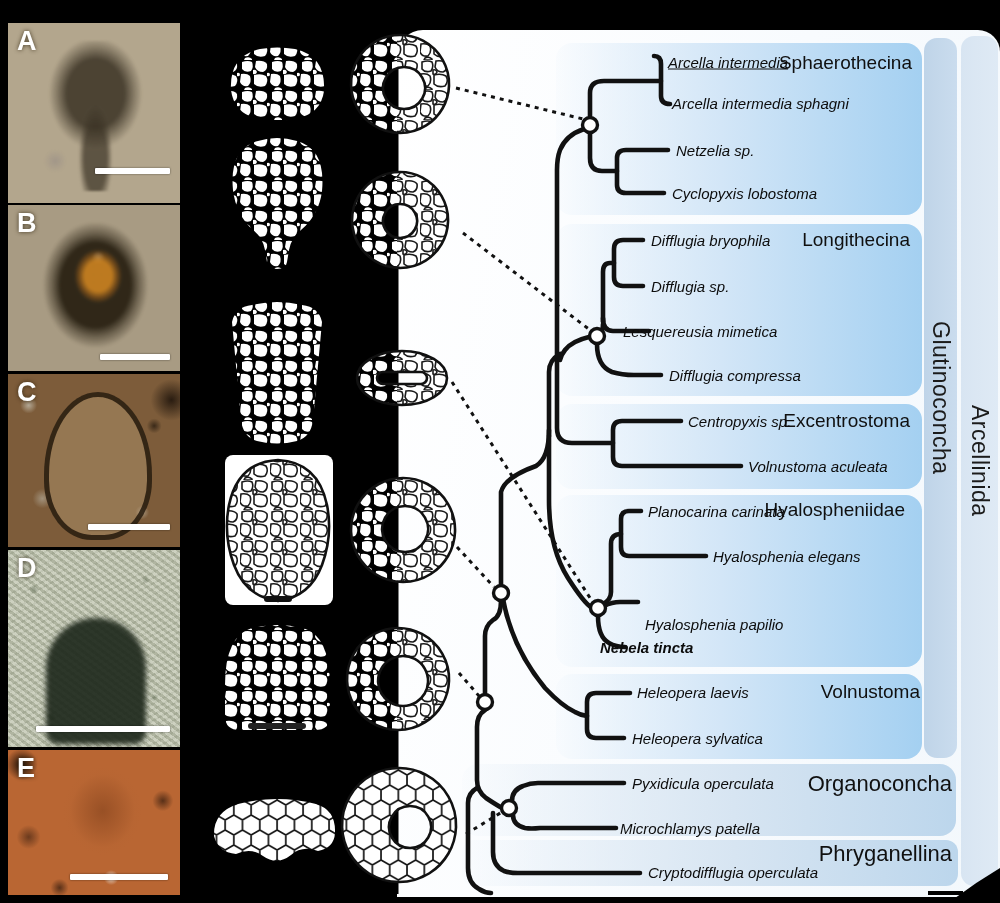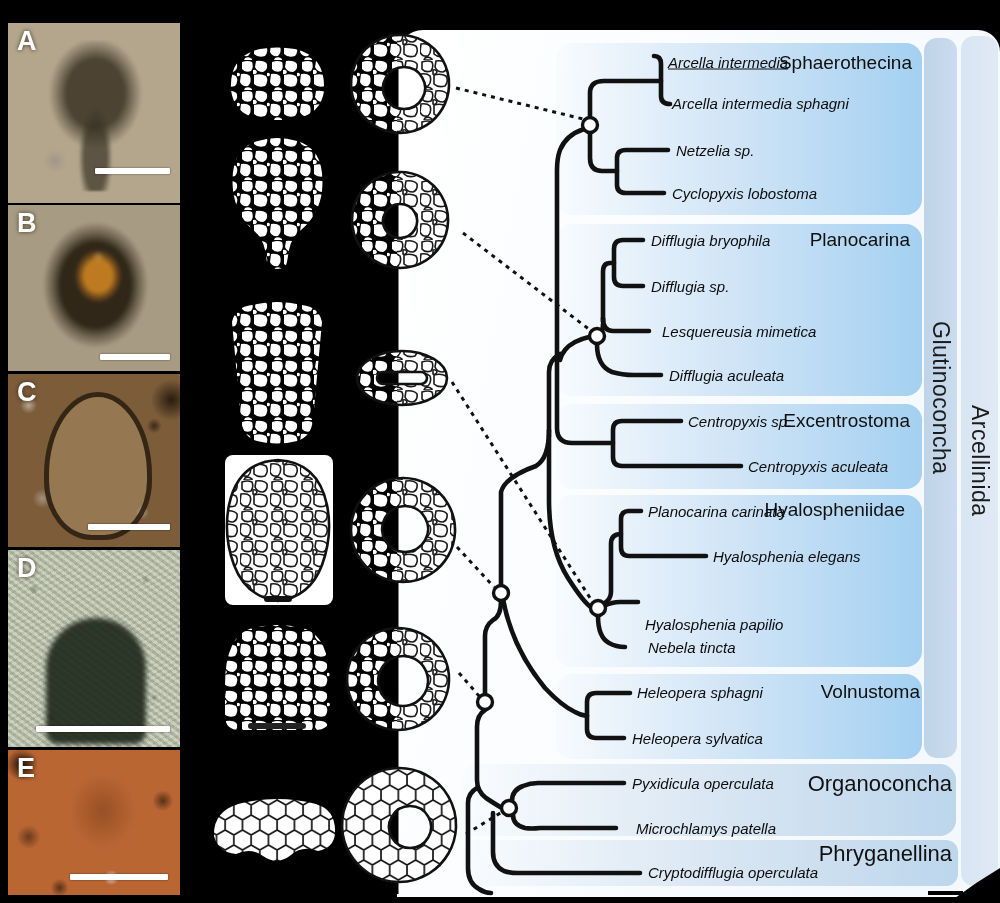--- a/index.html
+++ b/index.html
@@ -59,45 +59,45 @@
 
   <div class="cladebox" style="left:556px;top:43px;width:366px;height:172px;"></div>
   <div class="cladebox" style="left:556px;top:224px;width:366px;height:172px;"></div>
   <div class="cladebox" style="left:556px;top:404px;width:366px;height:85px;"></div>
   <div class="cladebox" style="left:556px;top:495px;width:366px;height:172px;"></div>
   <div class="cladebox" style="left:556px;top:674px;width:366px;height:85px;"></div>
   <div class="cladebox low" style="left:462px;top:764px;width:494px;height:72px;"></div>
   <div class="cladebox low" style="left:462px;top:840px;width:496px;height:46px;border-radius:12px;"></div>
 
   <div class="clade" style="right:88px;top:63px;">Sphaerothecina</div>
-  <div class="clade" style="right:90px;top:240px;">Planocarina</div>
+  <div class="clade" style="right:90px;top:240px;">Longithecina</div>
   <div class="clade" style="right:90px;top:421px;">Excentrostoma</div>
   <div class="clade" style="right:95px;top:510px;">Hyalospheniidae</div>
   <div class="clade" style="right:80px;top:692px;">Volnustoma</div>
   <div class="clade big" style="right:48px;top:784px;">Organoconcha</div>
   <div class="clade big" style="right:48px;top:854px;">Phryganellina</div>
 
   <div class="tip" style="left:668px;top:62px;text-decoration:underline;">Arcella intermedia</div>
   <div class="tip" style="left:672px;top:103px;">Arcella intermedia sphagni</div>
   <div class="tip" style="left:676px;top:150px;">Netzelia sp.</div>
   <div class="tip" style="left:672px;top:193px;">Cyclopyxis lobostoma</div>
   <div class="tip" style="left:651px;top:240px;">Difflugia bryophila</div>
   <div class="tip" style="left:651px;top:286px;">Difflugia sp.</div>
-  <div class="tip" style="left:662px;top:331px;">Lesquereusia mimetica</div>
-  <div class="tip" style="left:669px;top:375px;">Difflugia aculeata</div>
+  <div class="tip" style="left:623px;top:331px;">Lesquereusia mimetica</div>
+  <div class="tip" style="left:669px;top:375px;">Difflugia compressa</div>
   <div class="tip" style="left:688px;top:421px;text-align:center;">Centropyxis sp.</div>
-  <div class="tip" style="left:748px;top:466px;">Centropyxis aculeata</div>
+  <div class="tip" style="left:748px;top:466px;">Volnustoma aculeata</div>
   <div class="tip" style="left:648px;top:511px;font-style:italic;">Planocarina carinata</div>
   <div class="tip" style="left:713px;top:556px;">Hyalosphenia elegans</div>
   <div class="tip" style="left:645px;top:612px;margin-top:12px;">Hyalosphenia papilio</div>
-  <div class="tip" style="left:648px;top:647px;">Nebela tincta</div>
-  <div class="tip" style="left:637px;top:692px;">Heleopera sphagni</div>
+  <div class="tip" style="left:600px;top:647px;font-weight:bold;">Nebela tincta</div>
+  <div class="tip" style="left:637px;top:692px;">Heleopera laevis</div>
   <div class="tip" style="left:632px;top:738px;">Heleopera sylvatica</div>
   <div class="tip" style="left:632px;top:783px;">Pyxidicula operculata</div>
-  <div class="tip" style="left:636px;top:828px;">Microchlamys patella</div>
+  <div class="tip" style="left:620px;top:828px;">Microchlamys patella</div>
   <div class="tip" style="left:648px;top:872px;">Cryptodifflugia operculata</div>
 
   <div class="photo" style="top:23px;height:180px;background:#b3a68d;">
     <div class="blob" style="left:30px;top:18px;width:115px;height:150px;
          background:radial-gradient(ellipse 52px 62px at 50% 35%,rgba(58,50,36,.85) 55%,rgba(58,50,36,.35) 75%,transparent 90%),
                     radial-gradient(ellipse 20px 62px at 50% 78%,rgba(58,50,36,.7) 55%,transparent 85%),
                     radial-gradient(circle 16px at 15% 80%,rgba(110,105,125,.25),transparent 70%);
          filter:blur(1px);"></div>
     <span class="letter">A</span>
     <div class="scalebar" style="left:87px;top:145px;width:75px;"></div>

